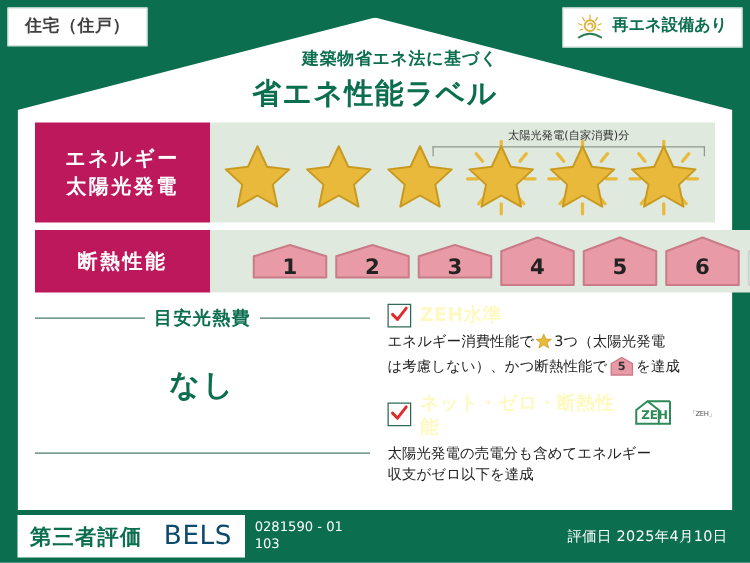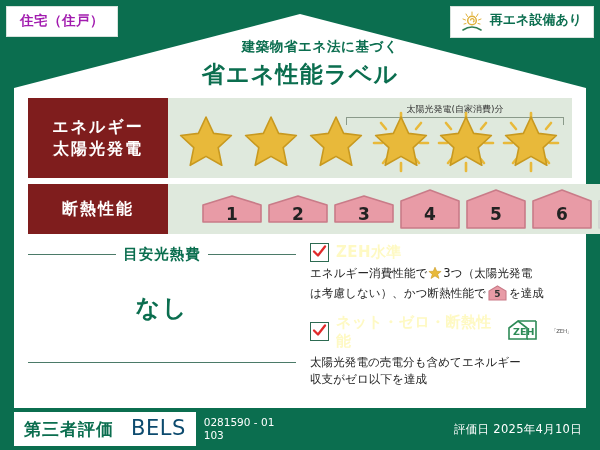--- a/index.html
+++ b/index.html
@@ -17,42 +17,42 @@
   .roof{
     position:absolute;left:14px;top:14px;width:572px;height:398px;
     background:#ffffff;
     clip-path:polygon(0% 18.6%, 50% 0%, 100% 18.6%, 100% 100%, 0% 100%);
     -webkit-clip-path:polygon(0% 18.6%, 50% 0%, 100% 18.6%, 100% 100%, 0% 100%);
   }
   .tag-house-type{
     position:absolute;left:6px;top:6px;
     background:#fff;border:1px solid #d7e3dd;
     padding:5px 13px 6px 13px;
-    font-size:13.5px;font-weight:bold;color:#a21caf;
+    font-size:13.5px;font-weight:bold;color:#404040;
     letter-spacing:.5px;z-index:6;
   }
   .tag-renewable{
     position:absolute;right:6px;top:6px;
     background:#fff;border:1px solid #d7e3dd;
     padding:4px 11px 4px 8px;
     display:flex;align-items:flex-start;gap:5px;
     font-size:13px;font-weight:bold;color:#0b6e4f;z-index:6;
   }
   .sun-ico{width:26px;height:22px;display:block;}
   .title-wrap{
     position:absolute;left:0;right:0;top:38px;text-align:center;z-index:5;
   }
   .title-sub{font-size:13.5px;font-weight:bold;color:#0b6e4f;letter-spacing:.6px;padding-left:40px;}
   .title-main{font-size:23px;font-weight:bold;color:#0b6e4f;letter-spacing:1.2px;margin-top:3px;}
 
   
   .rows{position:absolute;left:28px;top:98px;width:544px;z-index:5;}
   .perf-row{display:flex;align-items:stretch;margin-bottom:6px;}
   .row-head{
-    width:140px;flex:none;background:#7f1d1d;color:#fff;
+    width:140px;flex:none;background:#be185d;color:#fff;
     display:flex;flex-direction:column;align-items:center;justify-content:center;
     font-weight:bold;letter-spacing:2px;
   }
   .row-head.two-line{font-size:16px;line-height:1.35;}
   .row-head.one-line{font-size:16px;}
   .row-body{
     flex:1;background:#dfe9dd;position:relative;
     display:flex;align-items:center;
   }
   #row-energy .row-body{height:80px;padding-left:6px;}

